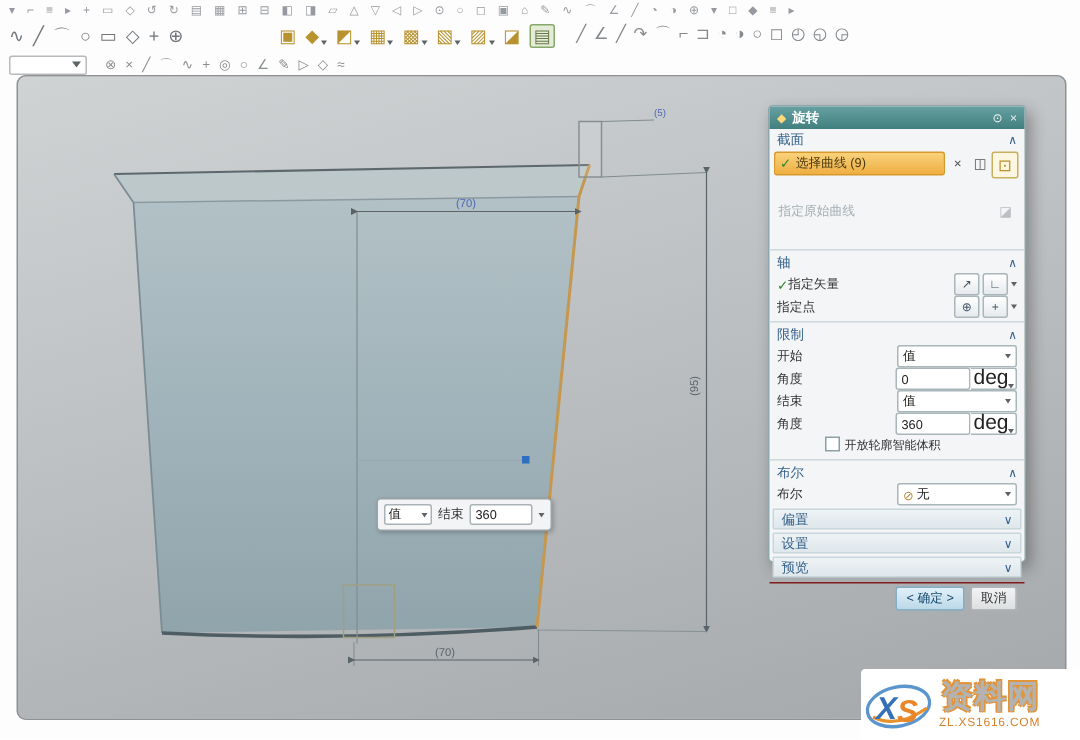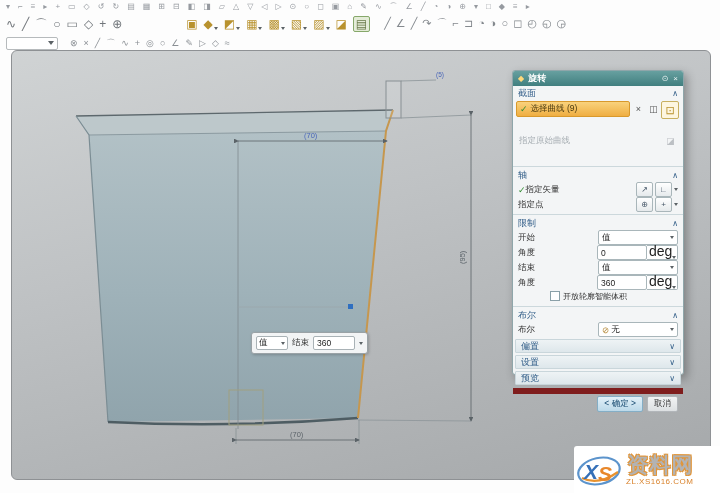--- a/index.html
+++ b/index.html
@@ -68,21 +68,21 @@
          border-radius:2px;font-size:8.5px;padding:0 3px;color:#222;gap:2px;}
   .numin{width:42px;height:13px;background:#fff;border:1px solid #a9b6ba;border-radius:2px;
          font-size:8.5px;display:flex;align-items:center;padding:0 3px;color:#222;}
   .degbox{width:26px;height:13px;background:#fff;border:1px solid #a9b6ba;border-left:none;border-radius:0 2px 2px 0;
           font-size:14px;display:flex;align-items:flex-end;padding:0 2px;color:#222;}
   .chk-row{display:flex;align-items:flex-start;margin:1px 5px 0 5px;height:13px;font-size:8px;color:#333;padding-left:32px;}
   .chk{width:8px;height:8px;border:1px solid #8aa0a8;background:#fff;margin-right:3px;}
   .strip{height:12px;margin:2px 2px 0 2px;background:linear-gradient(#eef3f5,#dee7eb);border:1px solid #c9d6db;
          display:flex;align-items:center;padding:0 5px;color:#35608a;font-size:9px;border-radius:1px;}
   .strip .arr{margin-left:auto;font-size:8px;}
-  .footer{border-top:6px solid #7f1d1d;margin-top:3px;height:20px;display:flex;align-items:center;
+  .footer{border-top:1px solid #7f1d1d;margin-top:3px;height:20px;display:flex;align-items:center;
           justify-content:flex-end;gap:4px;padding:0 5px;}
   .btn{height:14px;padding:0 6px;display:flex;align-items:center;font-size:8.5px;border-radius:2px;}
   .btn-ok{background:linear-gradient(#e2f0f8,#bcd9e9);border:1px solid #84aec6;color:#14486e;}
   .btn-cancel{background:linear-gradient(#f2f3f4,#dde0e2);border:1px solid #b2b6ba;color:#333;}
   
   #wm{right:0;bottom:0;width:142px;height:45px;background:#fff;z-index:9;display:flex;align-items:center;
       padding:1px 2px;border-radius:3px 0 0 0;}
   #wm .txt{display:flex;flex-direction:column;align-items:flex-end;margin-left:2px;}
   #wm .site{font-size:21px;font-weight:bold;color:#b3b3b3;line-height:1;letter-spacing:1px;
             text-shadow:1px 1px 0 #e0953a,-1px 1px 0 #e0953a,1px -1px 0 #e0953a,-1px -1px 0 #e0953a;}

